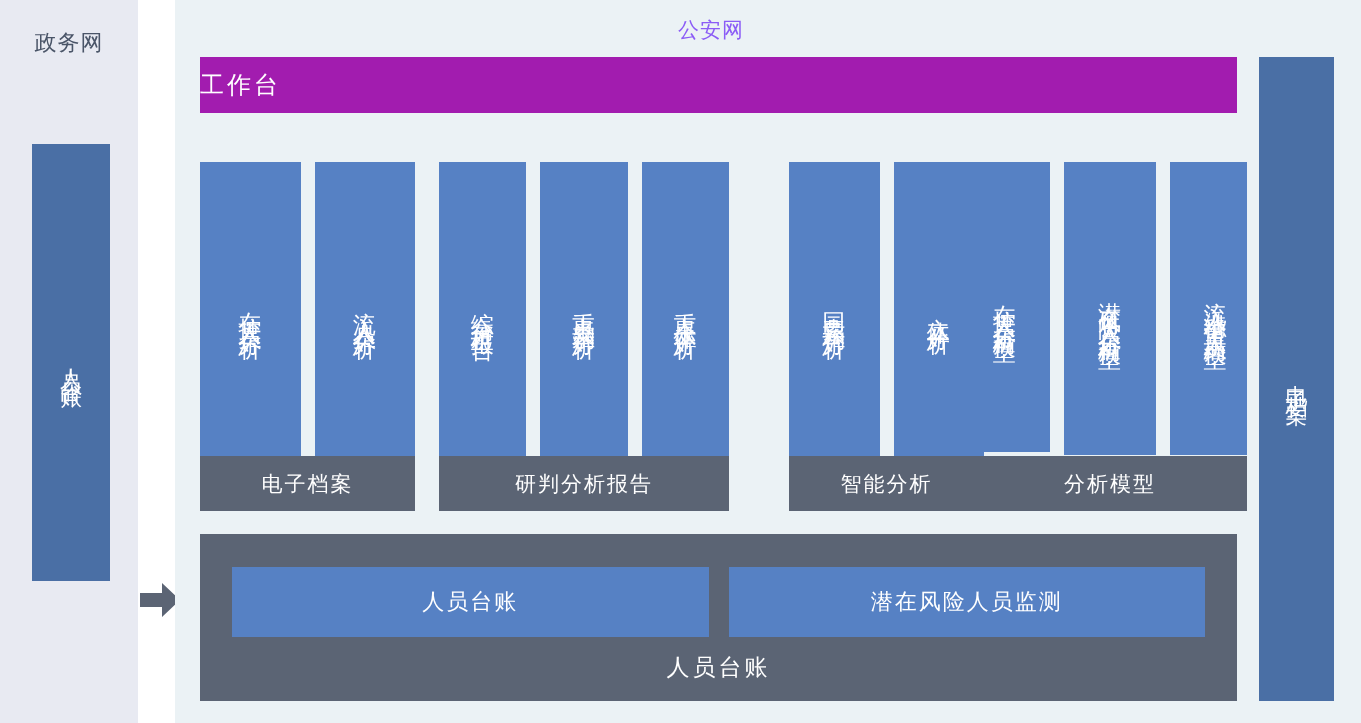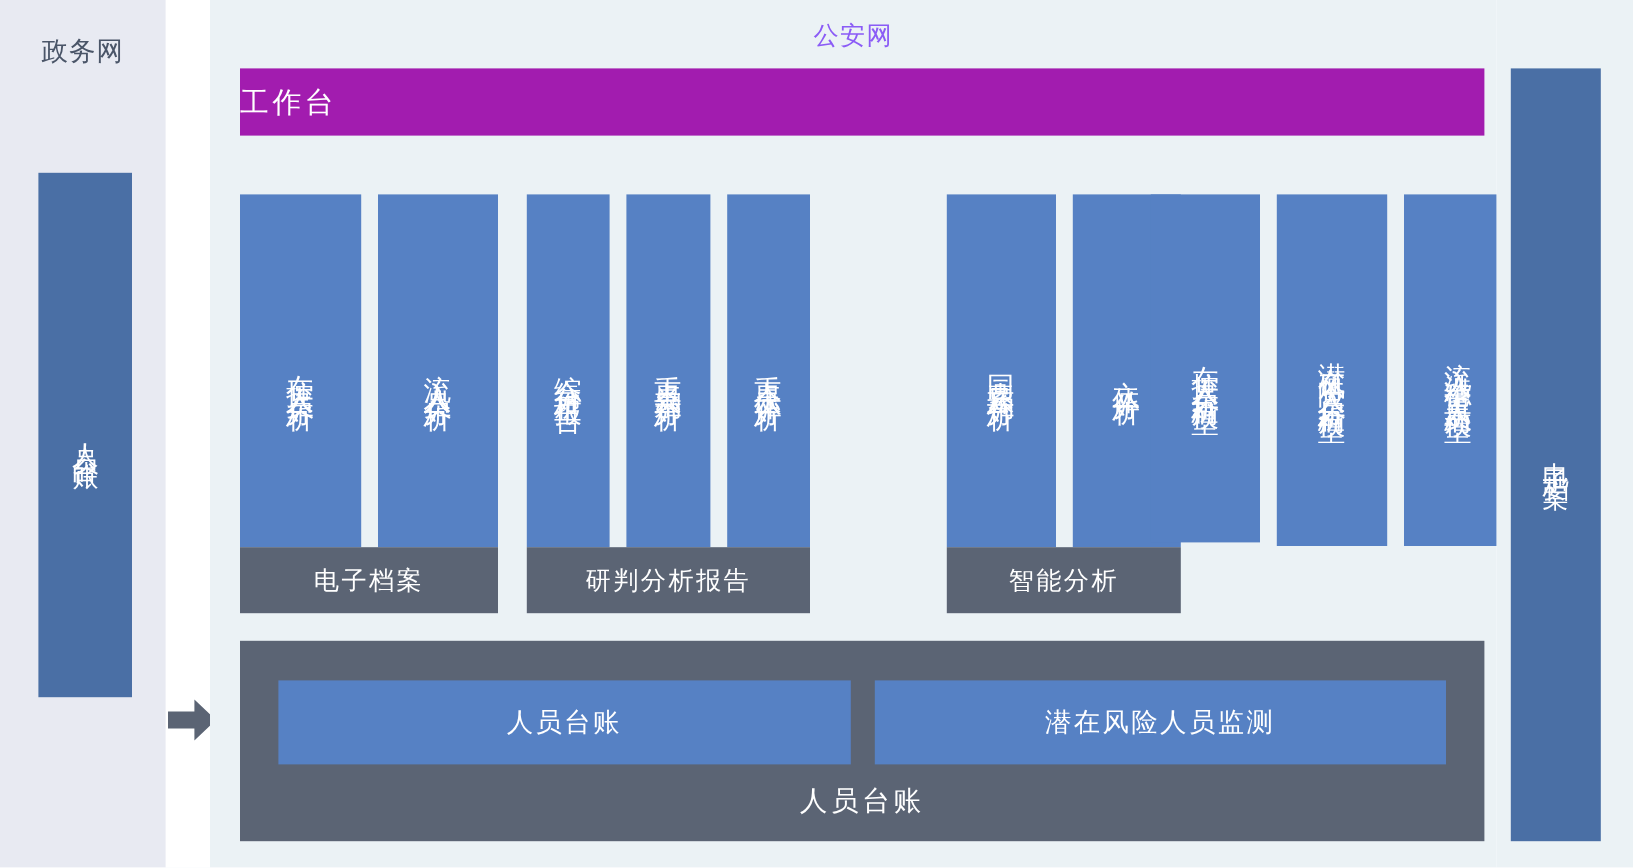--- a/index.html
+++ b/index.html
@@ -93,21 +93,21 @@
     height: 55px;
     background: #5b6474;
     display: flex; align-items: center; justify-content: center;
   }
   .group .footer span {
     font-size: 21px; color: #ffffff; letter-spacing: 2px;
   }
 
   
   #group-0 { left: 0px;   width: 215px; }
-  #group-1 { left: 239px; width: 236px; text-align: right; }
+  #group-1 { left: 239px; width: 290px; text-align: right; }
   #group-2 { left: 545px; width: 195px; margin-left: 44px; }
   #group-3 { left: 759px; width: 302px; }
 
   
   #group-3 .cards { height: 294px; }
   #group-3 .card { height: 290px; align-self: flex-start; }
   #group-3 .card:nth-child(2),
   #group-3 .card:nth-child(3) { height: 293px; }
 
   
@@ -226,20 +226,23 @@
           <div class="card">
             <span class="vtext">在控人员分析模型</span>
           </div>
           <div class="card">
             <span class="vtext">潜在风险人员分析模型</span>
           </div>
           <div class="card">
             <span class="vtext">流入涉稳重点人员模型</span>
           </div>
         </div>
+        <div class="footer">
+          <span>分析模型</span>
+        </div>
       </div>
 
     </div>
 
     <div class="ledger">
       <div class="ledger-row">
         <div class="ledger-box">
           <span>人员台账</span>
         </div>
         <div class="ledger-box">

